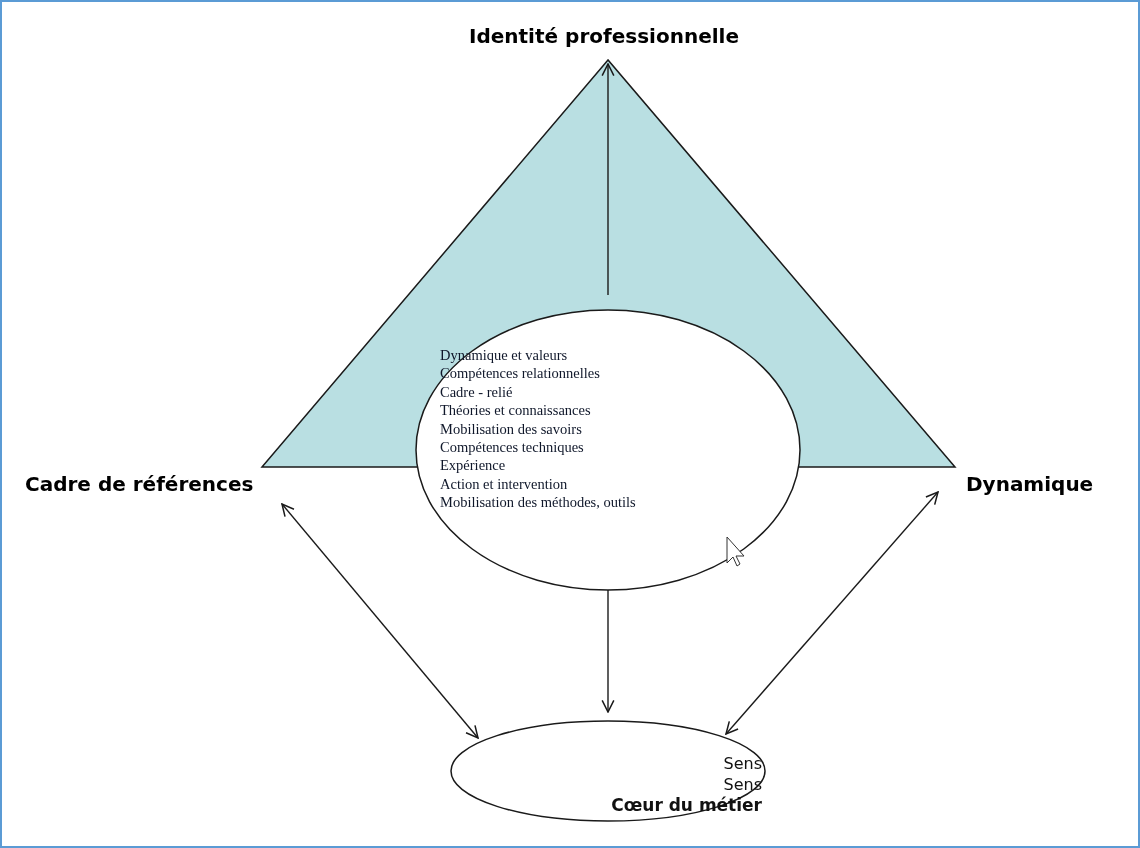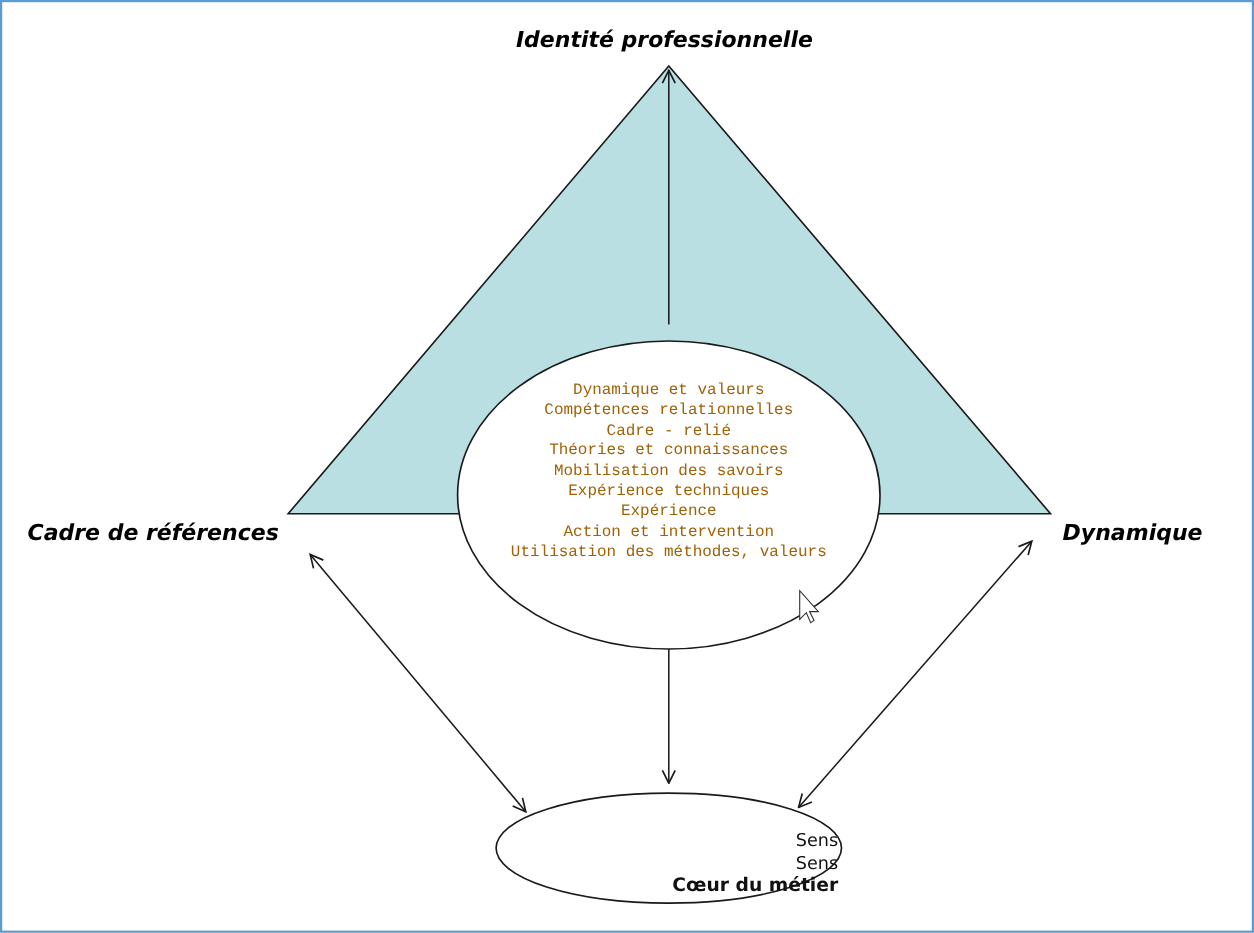--- a/index.html
+++ b/index.html
@@ -1,20 +1,20 @@
 <!DOCTYPE html>
 <html><head>
 <meta charset="utf-8">
 <style>
   html, body { margin:0; padding:0; background:#ffffff; }
   body { width:1140px; height:848px; position:relative; overflow:hidden; }
   .frame { position:absolute; left:0; top:0; width:1136px; height:844px; border:2px solid #5b9bd5; box-sizing:content-box; }
   svg { position:absolute; left:0; top:0; }
-  .lbl { position:absolute; font-family:"DejaVu Sans", sans-serif; font-weight:bold; font-size:20px; color:#000; white-space:nowrap;font-style:italic; }
-  .center-text { position:absolute; left:440px; top:346px; width:336px; text-align:center; font-family:Liberation Mono, monospace; font-size:14.5px; line-height:18.4px; color:#a16207; }
+  .lbl { position:absolute; font-family:"DejaVu Sans", sans-serif; font-weight:bold; font-size:20px; color:#000; white-space:nowrap; }
+  .center-text { position:absolute; left:440px; top:346px; width:336px; font-family:Liberation Serif, serif; font-size:14.5px; line-height:18.4px; color:#0f172a; }
   .bottom-text { position:absolute; left:452px; top:741px; width:310px; text-align:right; font-family:"DejaVu Sans", sans-serif; font-size:16px; line-height:21px; color:#111;margin-top:12px; }
   .bottom-text .b { font-weight:bold; font-size:17px; }
 </style>
 </head>
 <body>
 
 <div class="frame"></div>
 
 <svg width="1140" height="848">
   <defs>
@@ -37,23 +37,23 @@
 <div class="lbl" style="left:469px; top:24px;">Identité professionnelle</div>
 <div class="lbl" style="left:25px; top:472px;">Cadre de références</div>
 <div class="lbl" style="left:966px; top:472px;">Dynamique</div>
 
 <div class="center-text">
   <div>Dynamique et valeurs</div>
   <div>Compétences relationnelles</div>
   <div>Cadre - relié</div>
   <div>Théories et connaissances</div>
   <div>Mobilisation des savoirs</div>
-  <div>Expérience techniques</div>
+  <div>Compétences techniques</div>
   <div>Expérience</div>
   <div>Action et intervention</div>
-  <div>Utilisation des méthodes, valeurs</div>
+  <div>Mobilisation des méthodes, outils</div>
 </div>
 
 <div class="bottom-text">
   <div>Sens</div>
   <div>Sens</div>
   <div class="b">Cœur du métier</div>
 </div>
 
 </body></html>

